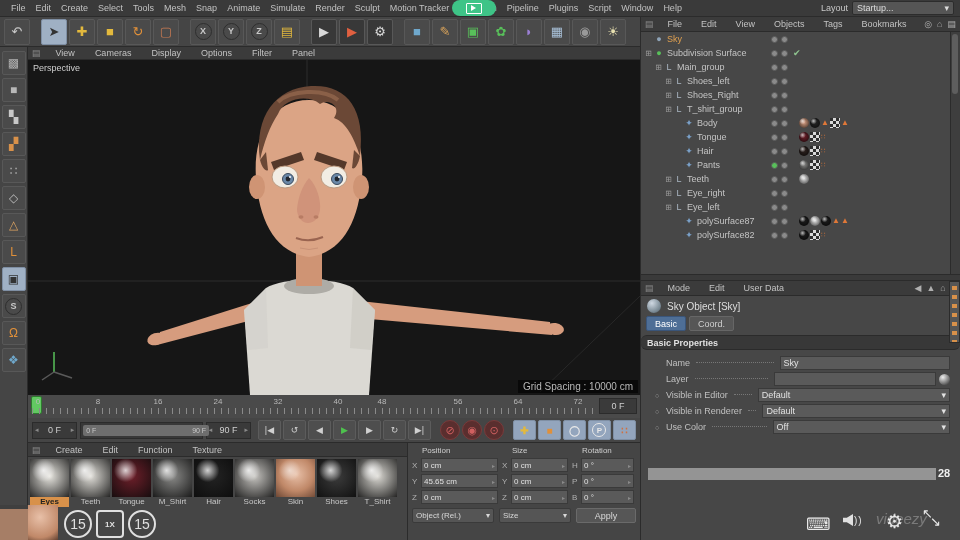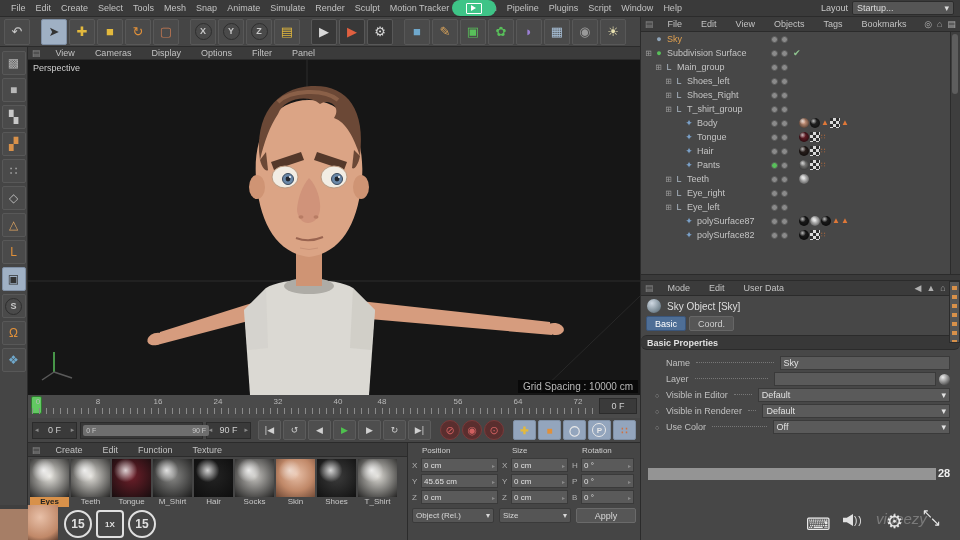--- a/index.html
+++ b/index.html
@@ -132,21 +132,21 @@
   
   #rec-badge{left:452px;top:0;width:44px;height:16px;background:#3ec487;border-radius:0 0 8px 8px;
       border-radius:8px;display:flex;align-items:center;justify-content:center;z-index:40;}
   #rec-badge .scr{width:14px;height:9px;border:1.5px solid #fff;border-radius:1px;position:relative;}
   #rec-badge .scr i{position:absolute;left:4px;top:1px;border:3px solid transparent;border-left:5px solid #fff;}
   #v-progress{left:648px;top:468px;width:288px;height:12px;background:rgba(255,255,255,.42);z-index:30;}
   #v-count{left:938px;top:467px;color:#f0f0f0;font-size:11px;font-weight:bold;z-index:31;}
   #v-watermark{left:876px;top:510px;color:rgba(255,255,255,.28);font-size:15px;font-style:italic;z-index:30;}
   .ov-ic{z-index:32;color:#e8e8e8;display:flex;align-items:center;justify-content:center;}
   .circ15{width:24px;height:24px;border-radius:50%;border:2px solid #e0e0e0;color:#e0e0e0;
-          font-size:12px;font-weight:bold;display:flex;align-items:center;justify-content:center;z-index:32;}
+          font-size:14px;font-weight:normal;display:flex;align-items:center;justify-content:center;z-index:32;}
   #spd-box{width:24px;height:24px;border-radius:4px;border:2px solid #e0e0e0;color:#e0e0e0;
           font-size:8px;font-weight:bold;display:flex;align-items:center;justify-content:center;z-index:32;}
   .spk-body{width:10px;height:12px;background:#e0e0e0;clip-path:polygon(0 32%,38% 32%,100% 0,100% 100%,38% 68%,0 68%);}
   .spk-wave{color:#e0e0e0;font-size:10px;margin-left:1px;}
   #mat-thumb-row2{left:28px;top:505px;width:30px;height:35px;
       background:radial-gradient(circle at 40% 35%,#e8c0a8,#c08868 70%,#604030);}
   #corner-skin{left:0;top:509px;width:28px;height:31px;background:#b98a6d;opacity:.85;}
 </style>
 </head>
 <body>

